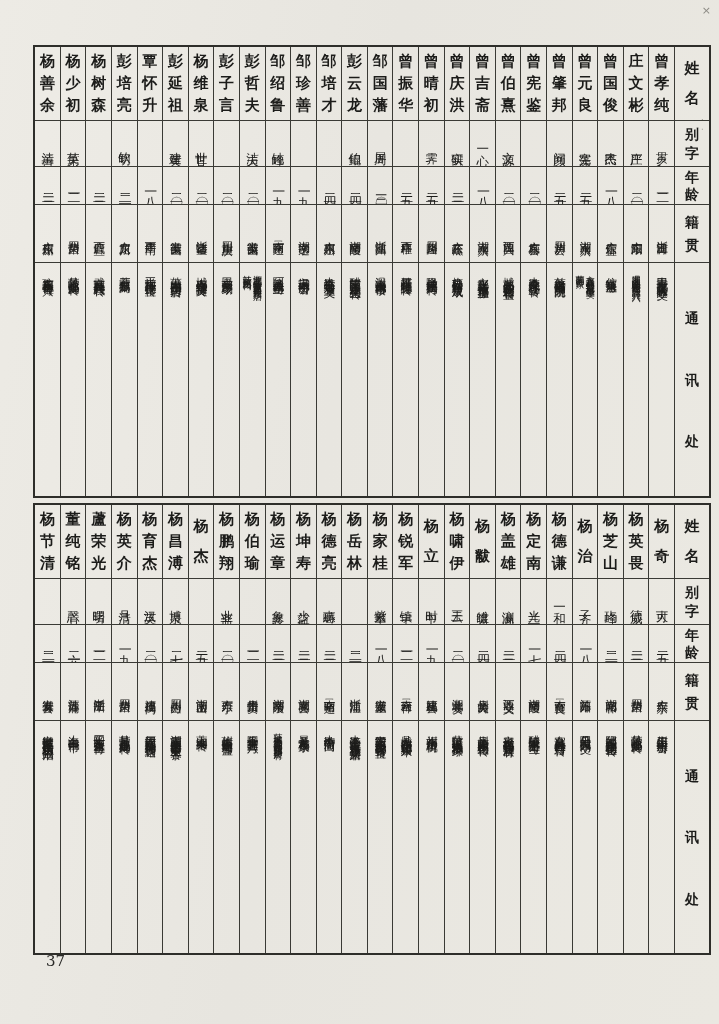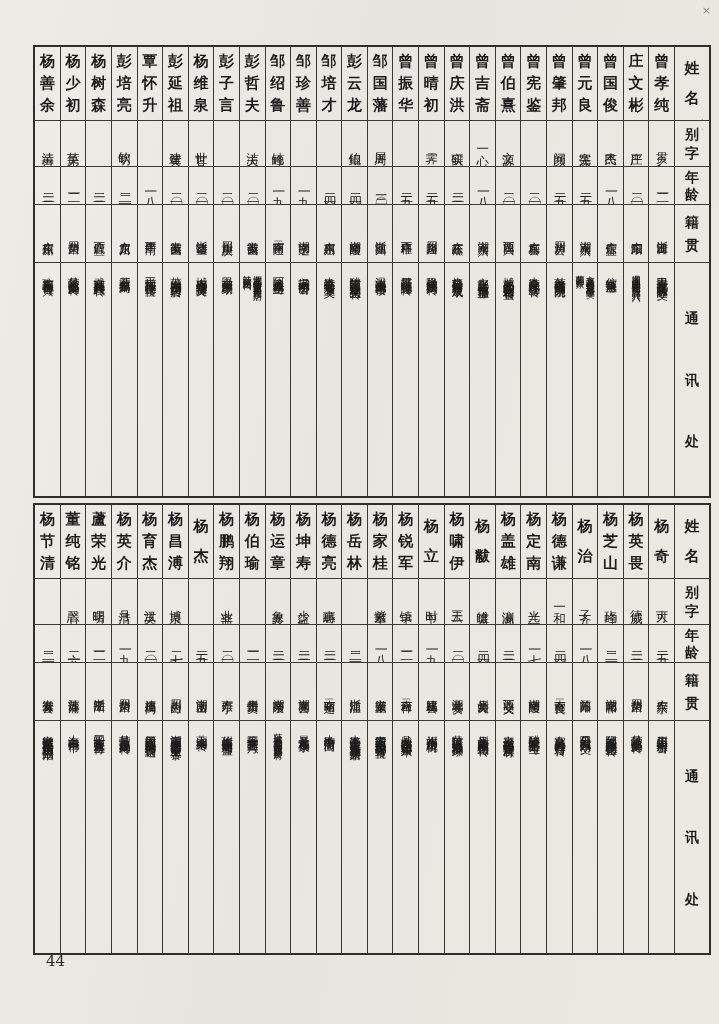--- a/index.html
+++ b/index.html
@@ -1038,16 +1038,16 @@
           <span class="vspan">二二</span>
         </div>
         <div class="cell r-native">
           <span class="vspan">安徽寿县</span>
         </div>
         <div class="cell r-addr">
           <span class="vspan">安徽蚌埠正阳关八坊街杨宅（政治）</span>
         </div>
       </div>
     </div>
-  <div class="page-number">44</div>
+  <div class="page-number">37</div>
   <div class="artifact-x">×</div>
   <div class="artifact-dot">· ·</div>
 </div>
 
 </body></html>

